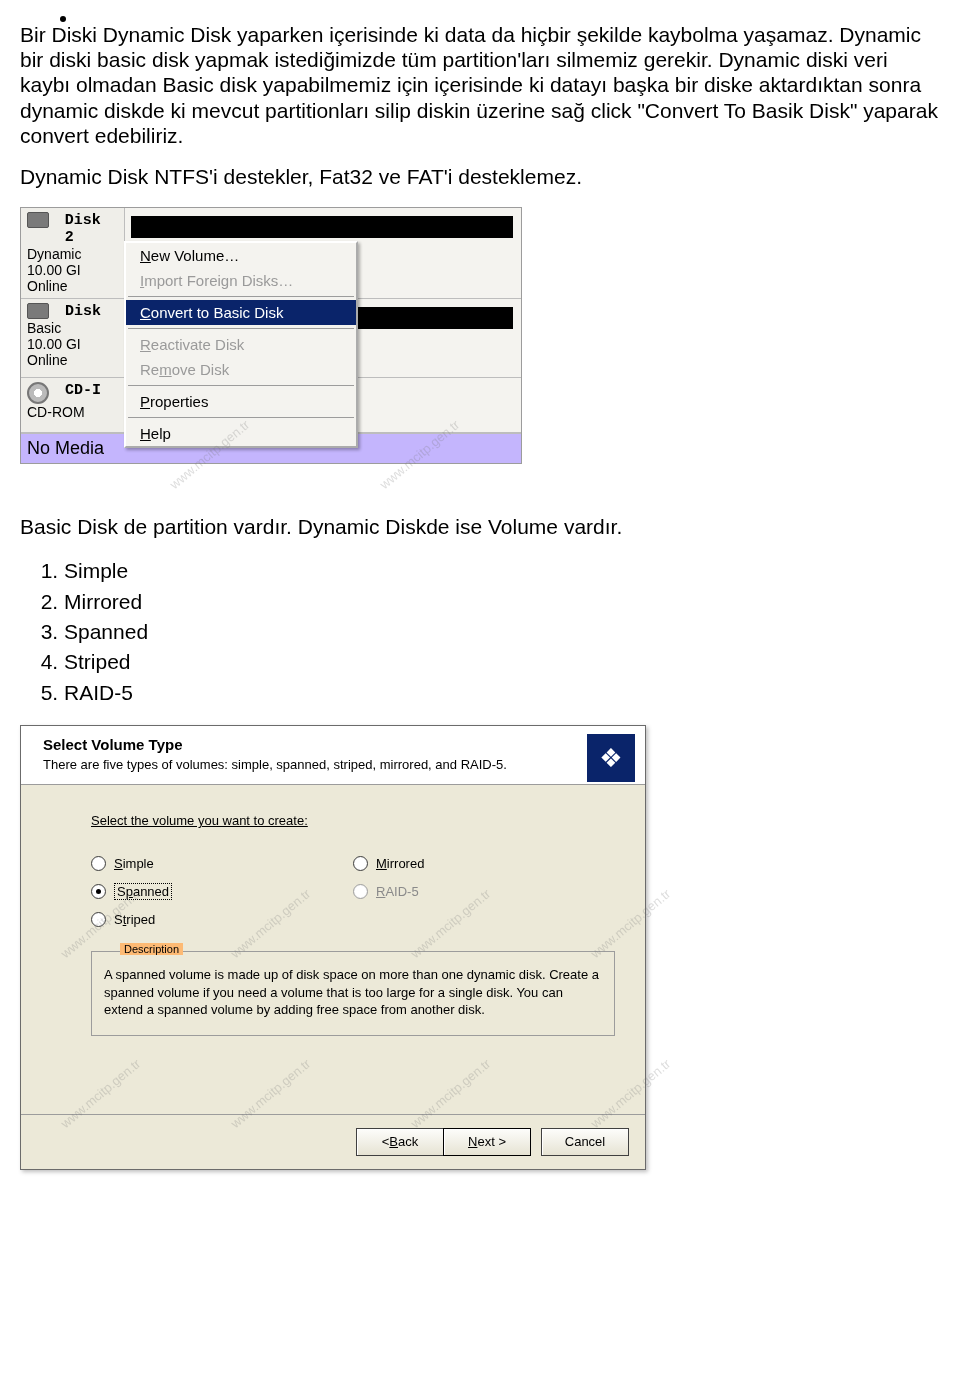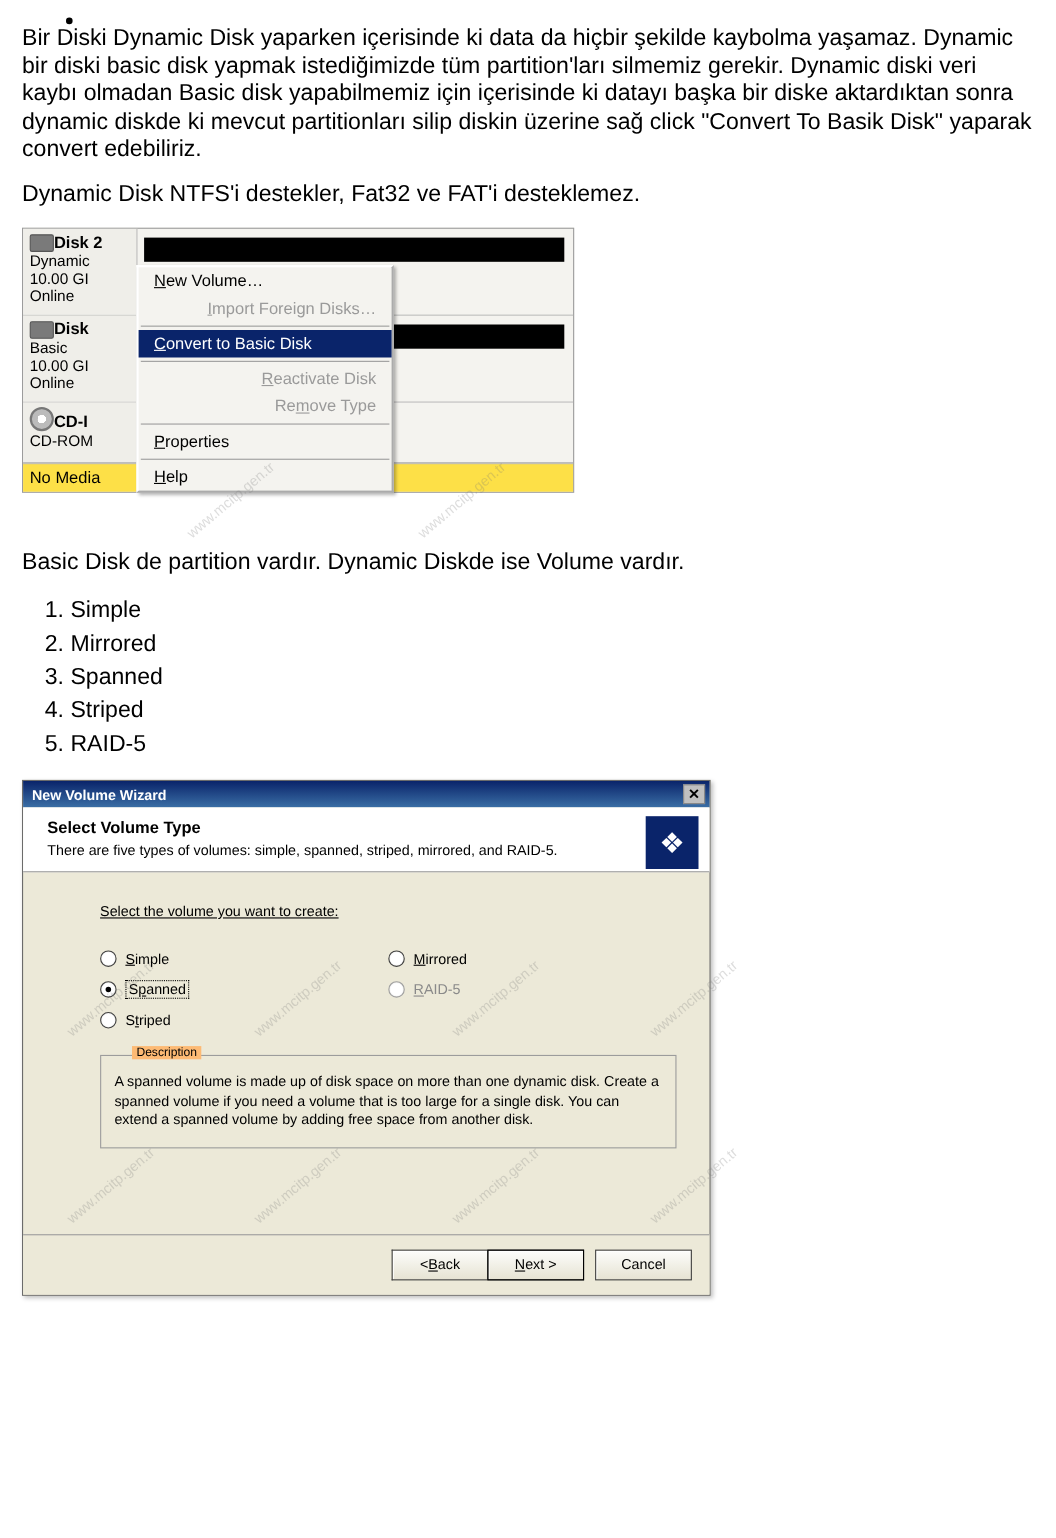--- a/index.html
+++ b/index.html
@@ -45,46 +45,46 @@
   }
   .dm-left .title{font-weight:bold;}
   .dm-left .sub{font-size:14px;}
   .dm-right{
     flex:1;padding:6px;box-sizing:border-box;position:relative;
   }
   .dark-bar{
     height:22px;background:#000;margin:2px 2px 0 0;
   }
   .disk-head{
-    display:flex;align-items:flex-end;gap:0;
+    display:flex;align-items:flex-start;gap:16px;font-family:Liberation Mono, monospace;
   }
   .disk-icon{
     width:20px;height:14px;background:#7a7a7a;border:1px solid #555;
     position:relative;display:inline-block;border-radius:2px;
   }
   .cd-icon{
     width:18px;height:18px;border:2px solid #777;border-radius:50%;
     display:inline-block;background:radial-gradient(circle,#fff 30%,#bbb 31%,#bbb 100%);
   }
   
   .ctx{
     position:absolute;left:104px;top:34px;width:230px;
     background:#f4f3ef;border:2px outset #fff;box-shadow:2px 2px 3px rgba(0,0,0,.3);
     font-size:15px;
   }
   .ctx .sep{height:1px;background:#9c9c9c;margin:3px 2px;}
   .ctx .item{
     padding:4px 14px;color:#000;
   }
   .ctx .item.sel{background:#0a246a;color:#ffffff;}
-  .ctx .item.dis{color:#9a9a9a;text-align:right;}
+  .ctx .item.dis{color:#9a9a9a;}
   .und{text-decoration:underline;}
   .dm-wrap{position:relative;}
   .nomedia-row{
-    border-top:1px solid #bdbdbd;padding:4px 6px;background:#fde047;font-size:15px;
+    border-top:1px solid #bdbdbd;padding:4px 6px;background:#c4b5fd;font-size:18px;
   }
   
   ol.vol{
     margin:6px 0 18px 44px;padding:0;font-size:21px;line-height:1.35;
   }
   ol.vol li{margin:0 0 2px 0;}
   
   .wiz{
     width:624px;border:1px solid #6b6b6b;background:#ece9d8;
     font-family:Tahoma,Arial,sans-serif;color:#000;
@@ -218,21 +218,21 @@
     </div>
     <div class="sep"></div>
     <div class="item sel">
       <span class="und">C</span><span>onvert to Basic Disk</span>
     </div>
     <div class="sep"></div>
     <div class="item dis">
       <span class="und">R</span><span>eactivate Disk</span>
     </div>
     <div class="item dis">
-      <span>Re</span><span class="und">m</span><span>ove Type</span>
+      <span>Re</span><span class="und">m</span><span>ove Disk</span>
     </div>
     <div class="sep"></div>
     <div class="item">
       <span class="und">P</span><span>roperties</span>
     </div>
     <div class="sep"></div>
     <div class="item">
       <span class="und">H</span><span>elp</span>
     </div>
   </div>
@@ -247,24 +247,20 @@
 
 <ol class="vol">
   <li>Simple</li>
   <li>Mirrored</li>
   <li>Spanned</li>
   <li>Striped</li>
   <li>RAID-5</li>
 </ol>
 
 <div class="wiz" style="position:relative;">
-  <div class="wiz-title">
-    <span>New Volume Wizard</span>
-    <span class="x">✕</span>
-  </div>
   <div class="wiz-head">
     <h3>Select Volume Type</h3>
     <p>There are five types of volumes: simple, spanned, striped, mirrored, and RAID-5.</p>
     <div class="wiz-banner">❖</div>
   </div>
   <div class="wiz-body">
     <div class="lbl">Select the volume you want to create:</div>
     <div class="radio-grid">
       <div class="radio-opt">
         <span class="r-outer"></span>

